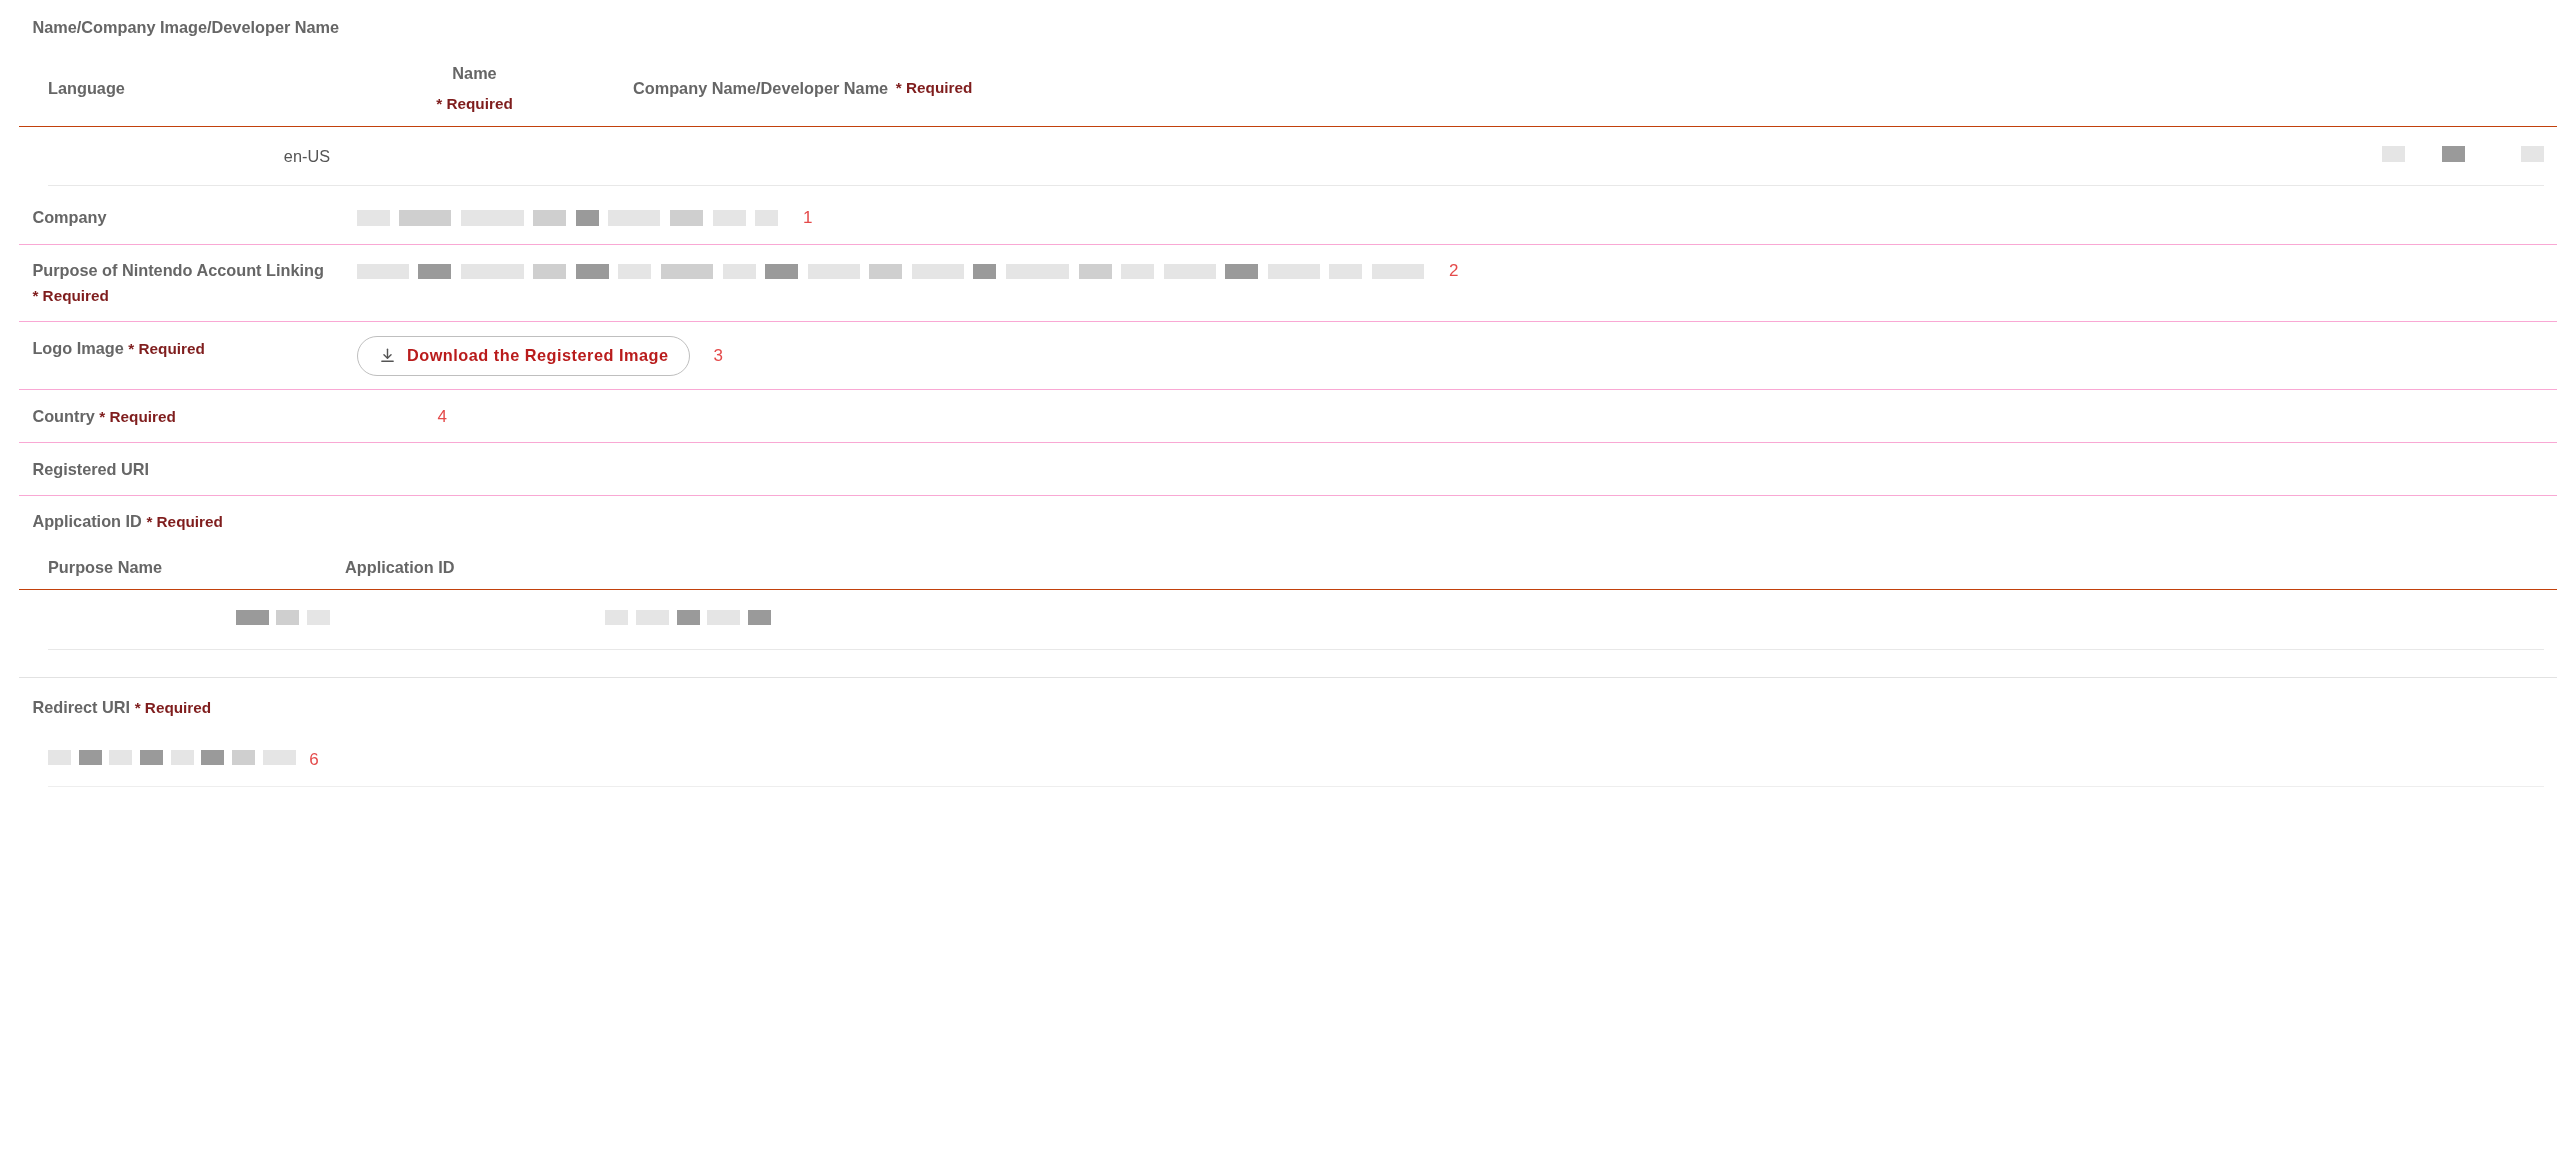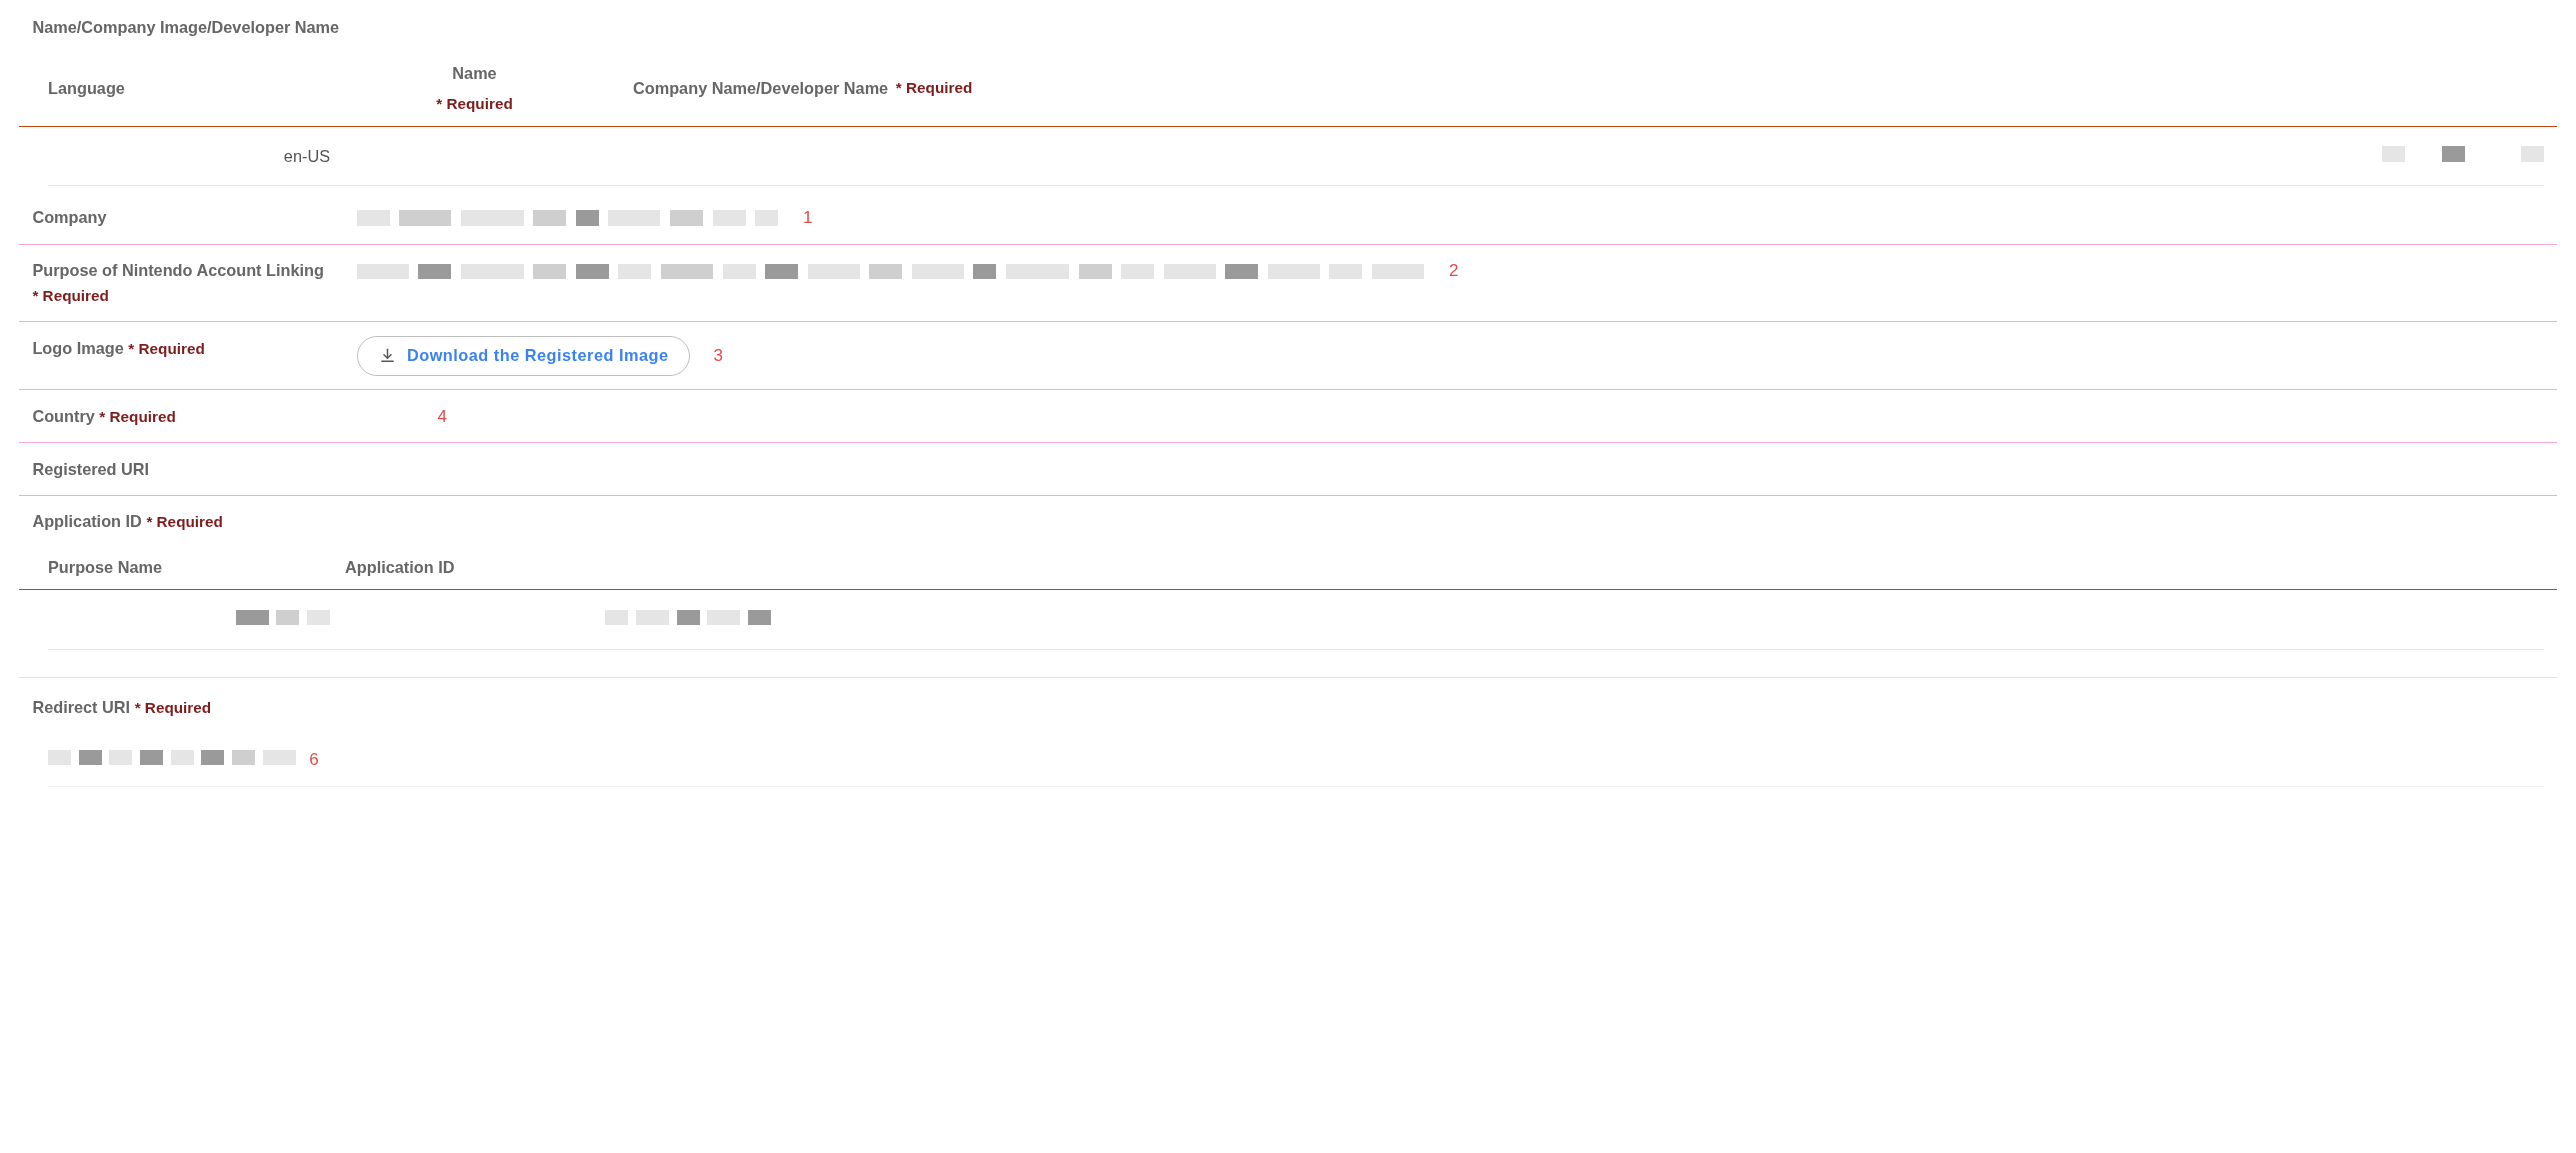--- a/index.html
+++ b/index.html
@@ -59,21 +59,21 @@
       color: #555;
     }
     .annot {
       color: #e44a4a;
       font-size: 17px;
       padding-left: 13.4px;
     }
     .dl-button {
       border: 1.4px solid #bfbfbf;
       background: #fff;
-      color: #3b82f6;
+      color: #b91c1c;
       font-weight: 700;
       font-size: 16.3px;
       letter-spacing: 0.5px;
       padding: 9.6px 21px;
       border-radius: 957px;
       display: inline-flex;
       align-items: center;
       gap: 11.5px;
       cursor: pointer;
     }

